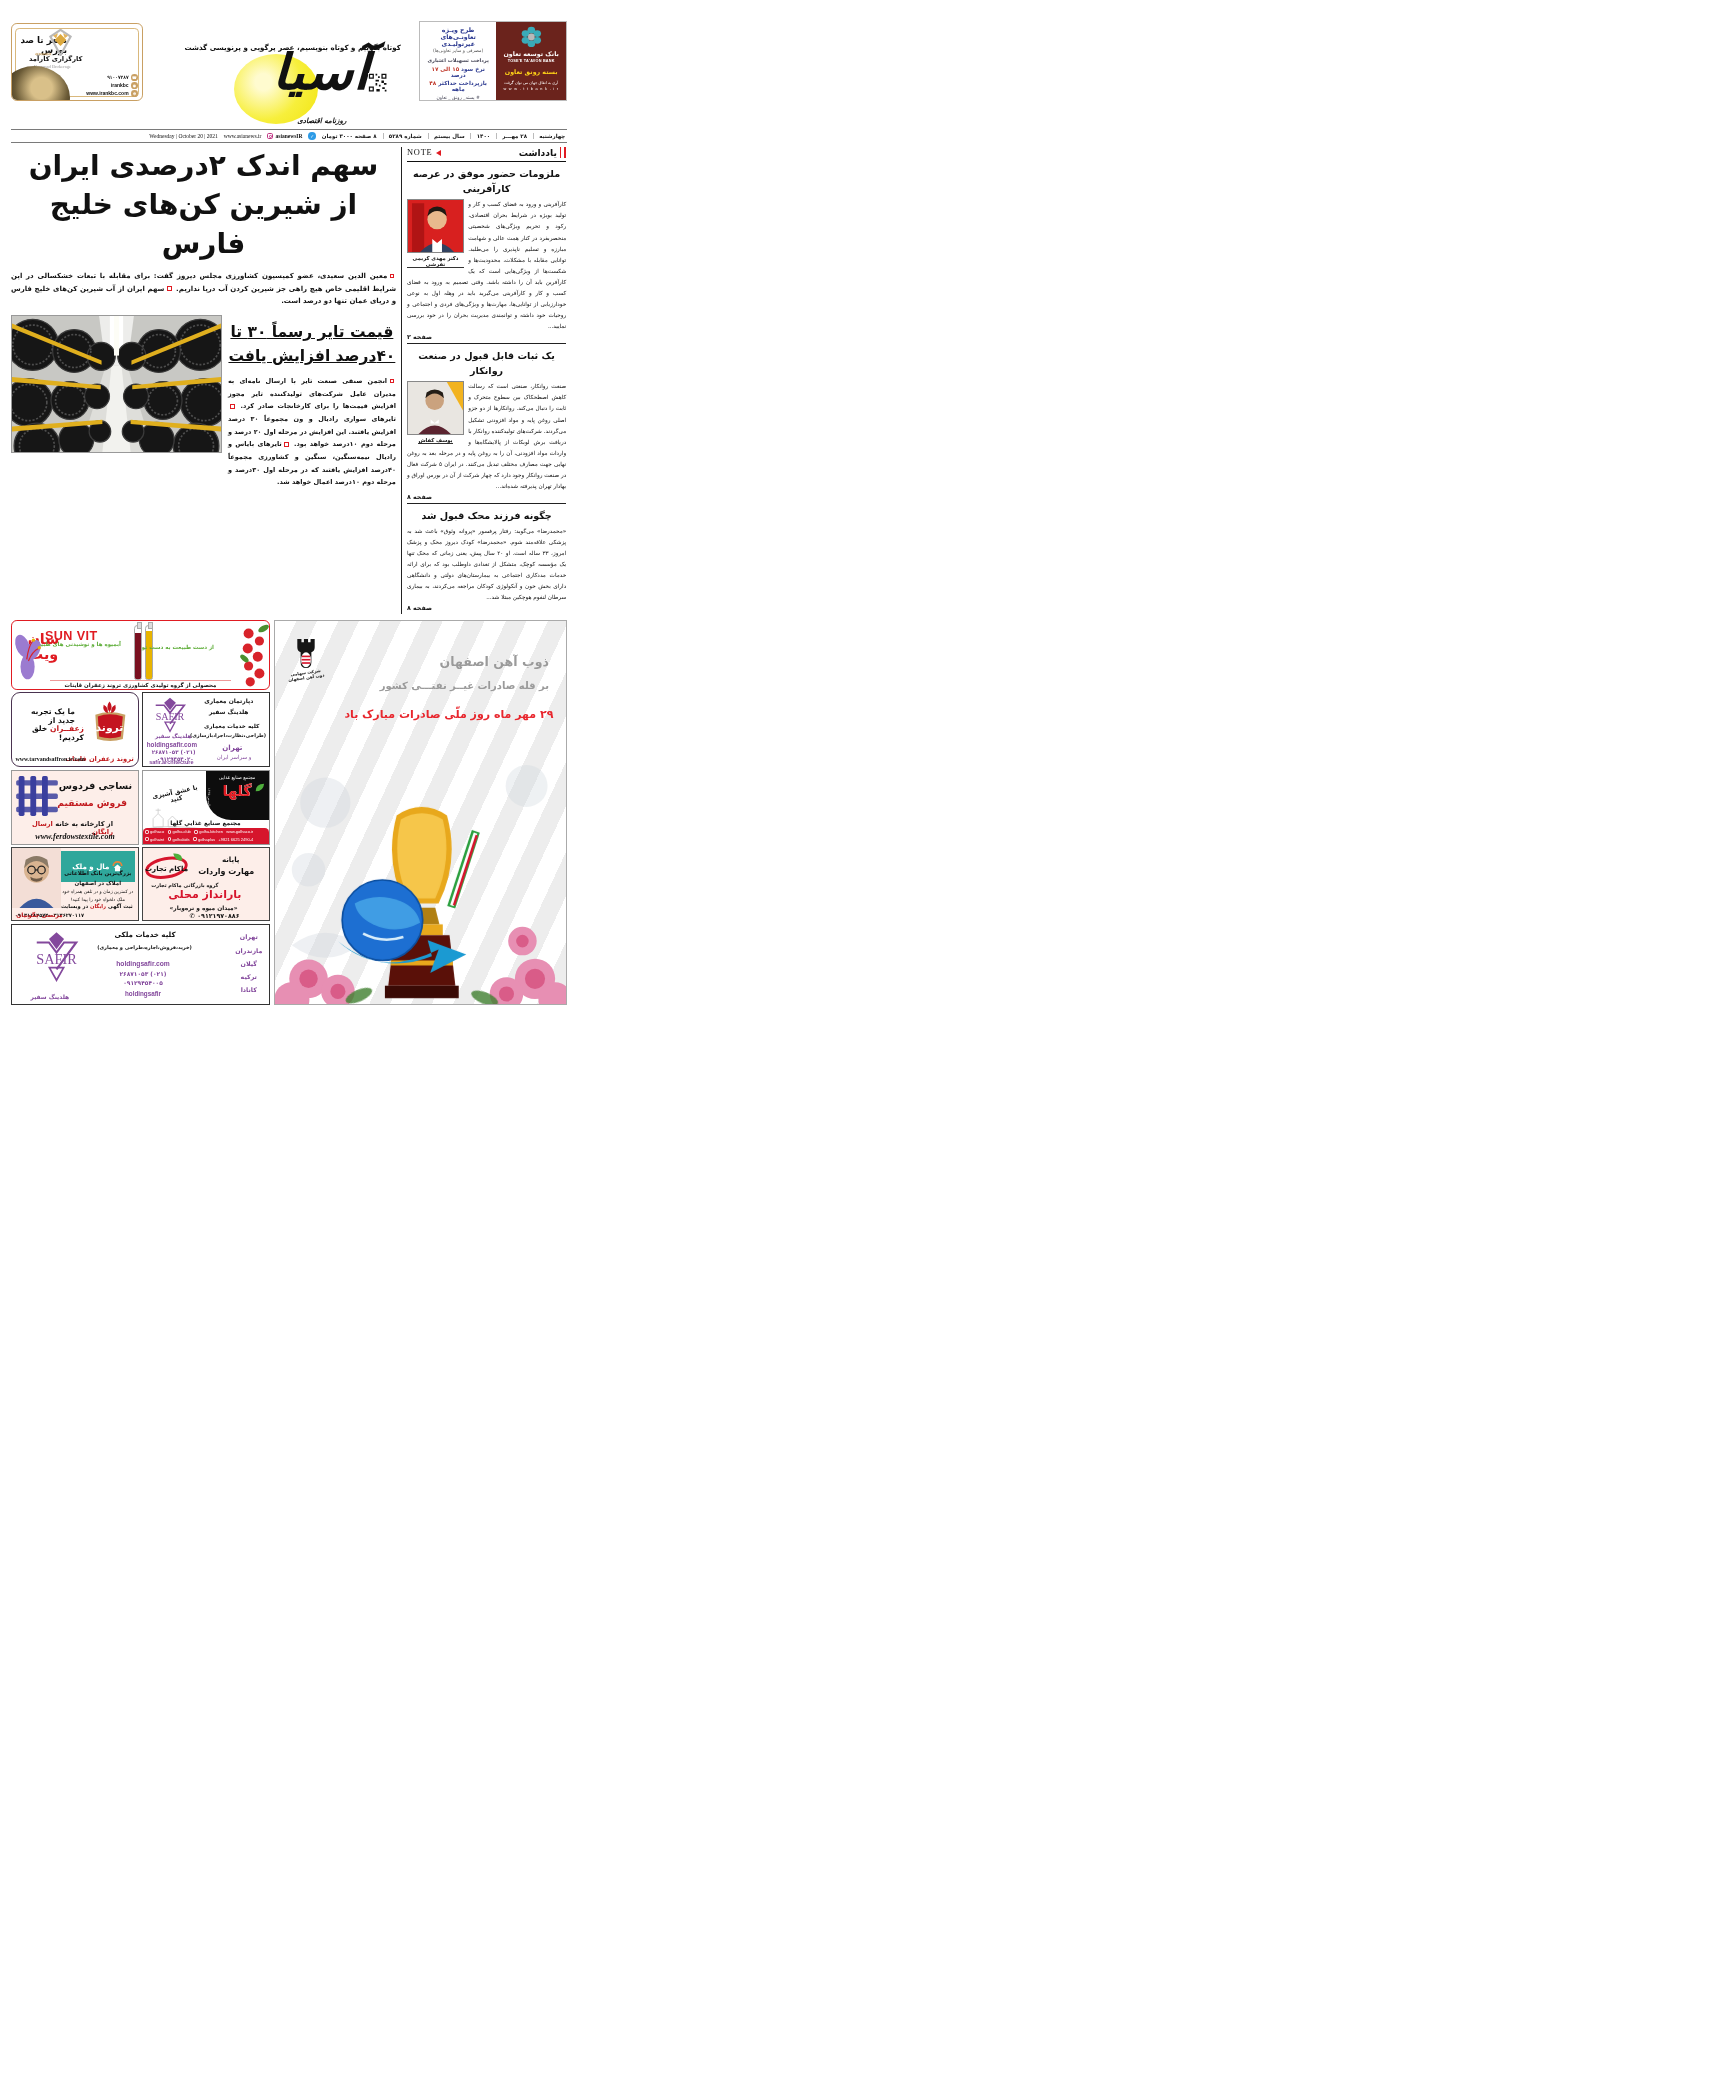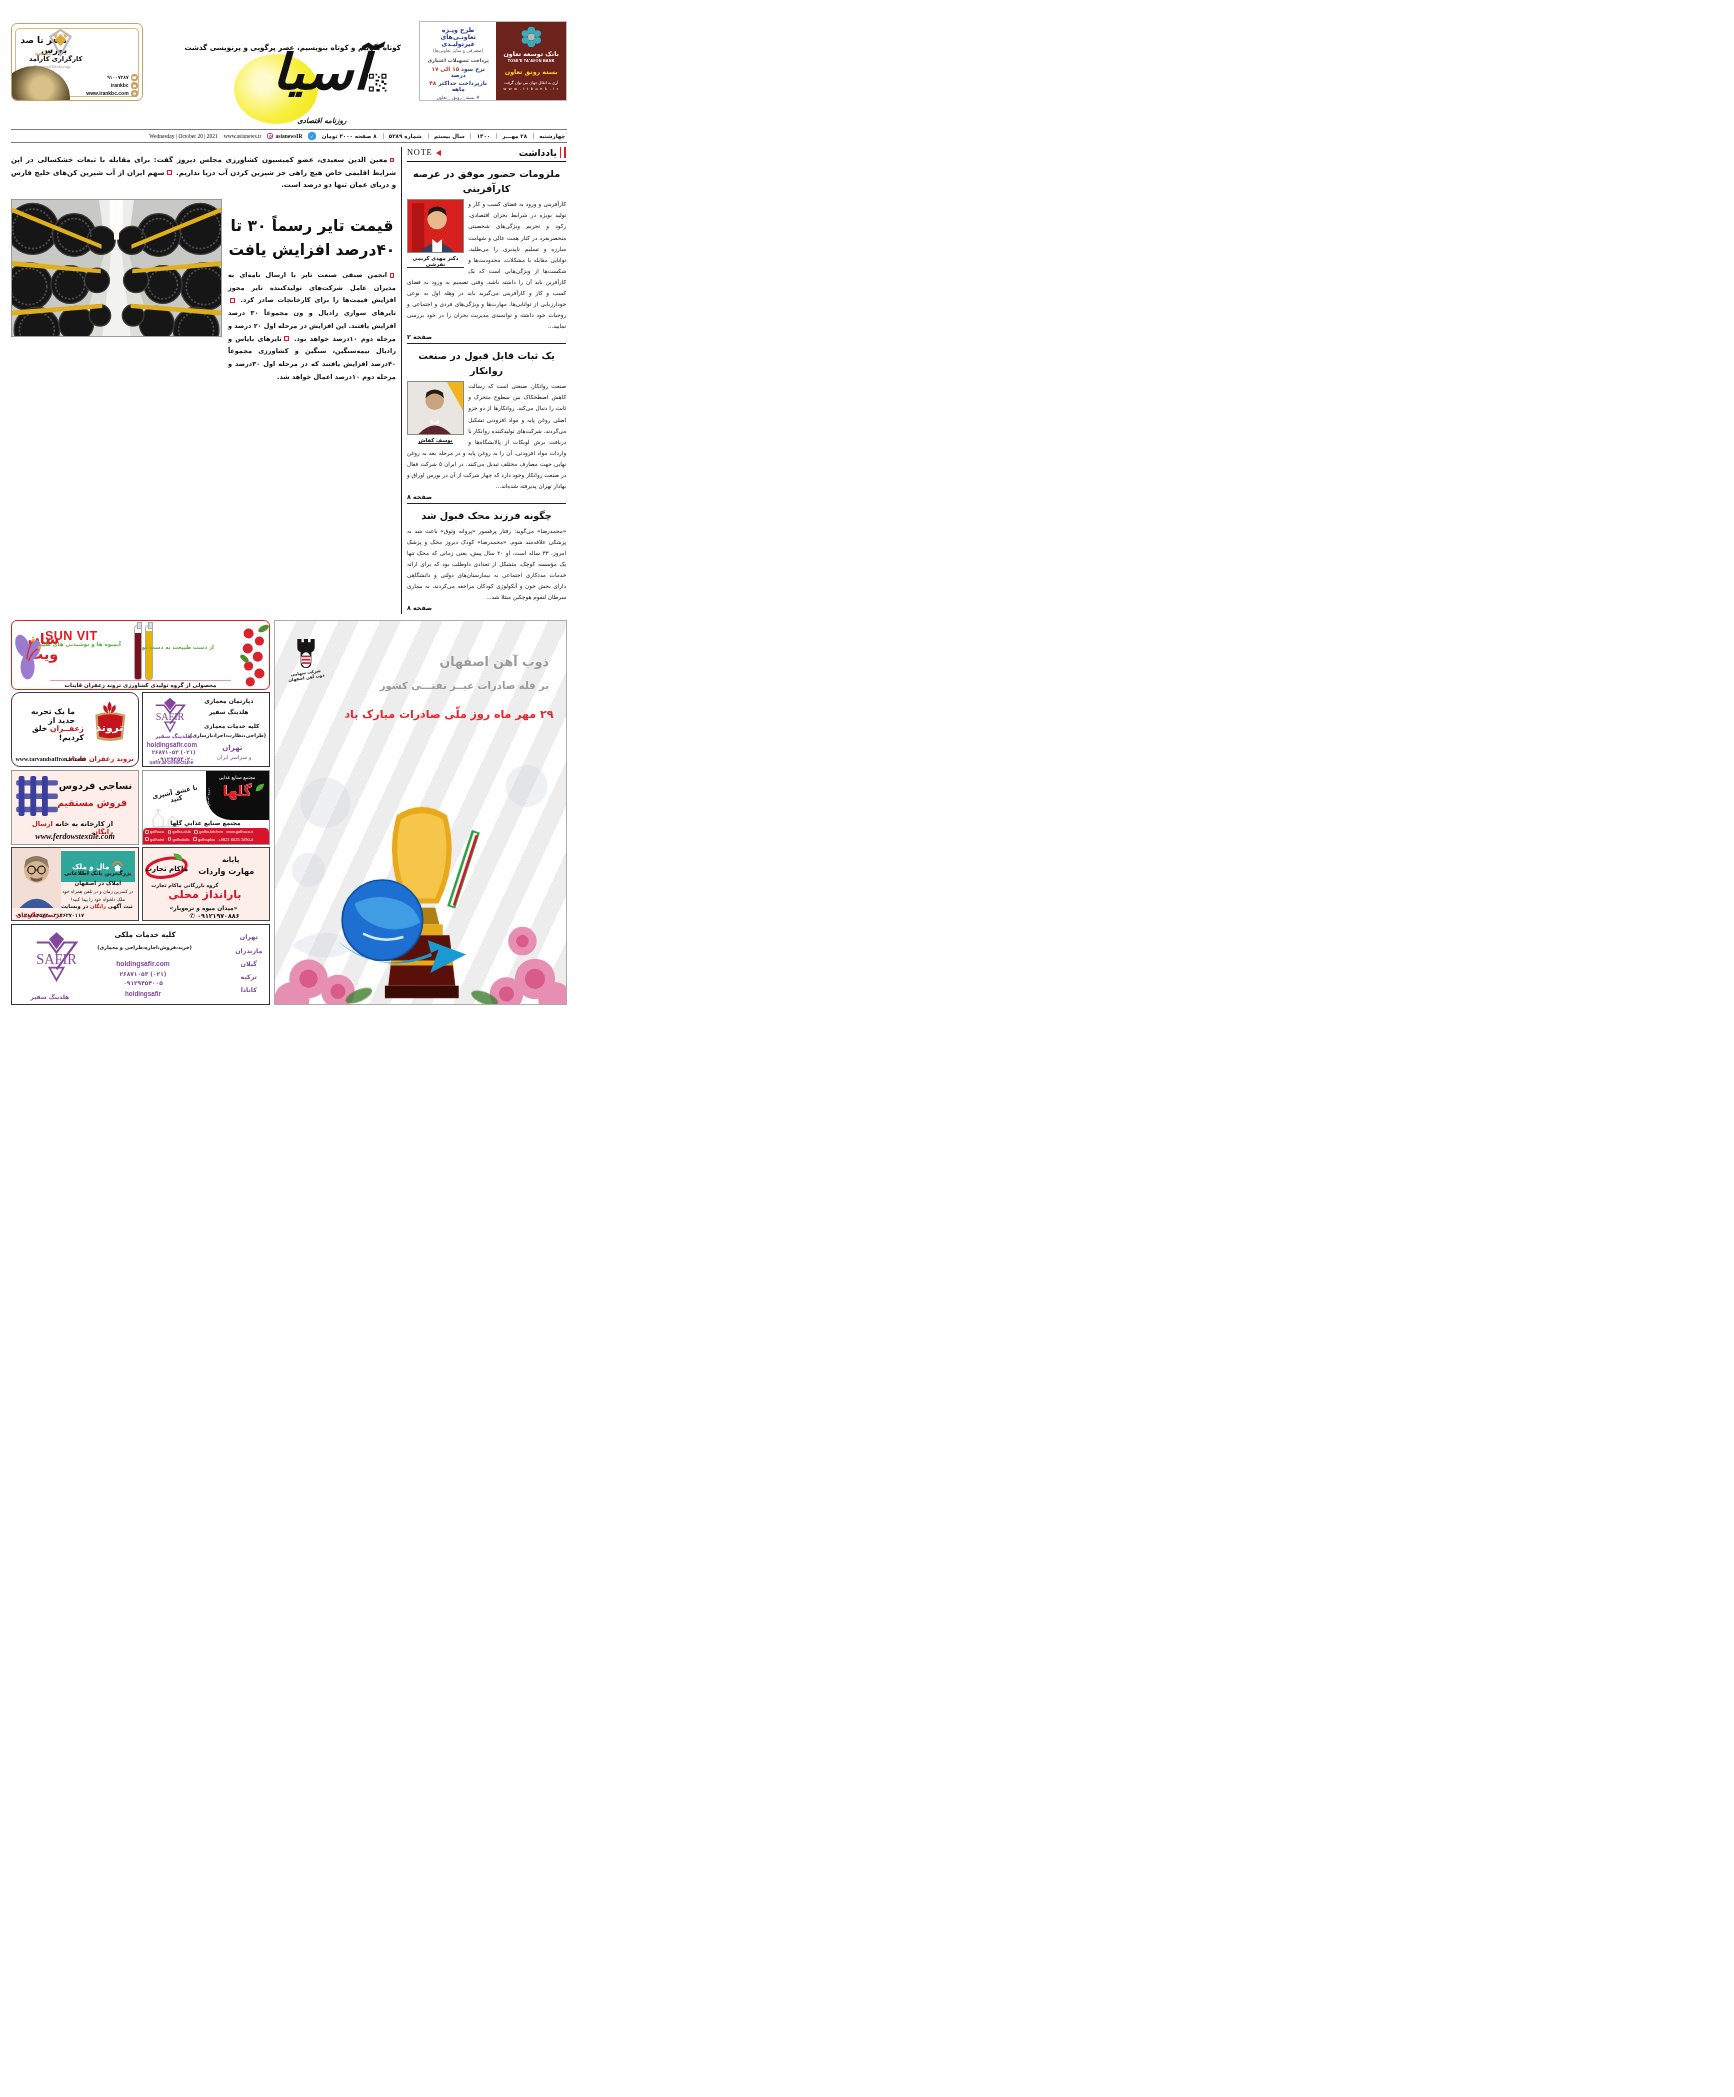--- a/index.html
+++ b/index.html
@@ -58,21 +58,21 @@
   .ig-ic{width:6.3px; height:6.3px; border:0.8px solid #c13584; border-radius:1.7px; position:relative; display:inline-block; vertical-align:-0.8px;}
   .ig-ic::after{content:""; position:absolute; inset:0.8px; border:0.8px solid #c13584; border-radius:50%;}
   
   .mainrow{display:flex; gap:5px; margin-top:4.2px;}
   .main-left{width:385px; flex:none;}
   .headline{font-size:28px; font-weight:bold; text-align:center; line-height:1.38; letter-spacing:-0.4px;}
   .deck{margin-top:6.7px; font-size:7px; font-weight:bold; line-height:1.8;}
   .sqr{display:inline-block; width:4.6px; height:4.6px; border:1.3px solid var(--red); margin:0 1.7px -0.4px 2.5px;}
   .lead-row{display:flex; gap:5.9px; margin-top:7.6px;}
   .tire-art{width:168px;}
-  .tire-head{font-size:15.5px; font-weight:bold; text-align:center; line-height:1.55; margin-top:15px;}
+  .tire-head{font-size:15.5px; font-weight:bold; text-align:center; line-height:1.55; margin-top:5px;text-decoration:underline;}
   .tire-body{margin-top:6.7px; font-size:6.5px; font-weight:bold; line-height:1.95;}
   .tirephoto{width:211px; height:138px; flex:none; border:0.4px solid #999;}
   
   .note-col{flex:1; border-left:0.8px solid #222; padding-left:5px; padding-right:0.8px;}
   .note-head{display:flex; align-items:center; border-bottom:1.3px solid #111; padding-bottom:2.5px;}
   .redbars{width:5.9px; height:11px; border-right:2.1px solid var(--red); border-left:1.7px solid var(--red); margin-left:3.4px;}
   .note-fa{font-size:9.2px; font-weight:bold;}
   .note-en{margin-right:auto; display:flex; align-items:center; gap:3.4px; font-family:"Liberation Serif",serif; font-size:8.4px; letter-spacing:0.8px;}
   .tri{width:0; height:0; border-top:3.8px solid transparent; border-bottom:3.8px solid transparent; border-right:5.9px solid var(--red);}
   .article{padding:4.2px 0 2.5px; border-bottom:0.8px solid #222;}
@@ -280,20 +280,24 @@
       <span class="ig-ic"></span>
       <span style="font-family:'Liberation Serif',serif">asianewsIR</span>
     </span>
     <span class="en">www.asianews.ir</span>
     <span class="en">Wednesday | October 20 | 2021</span>
   </div>
 
   <div class="mainrow">
 
     <div class="main-left">
+      <h1 class="headline fa">
+        <span>سهم اندک ۲درصدی ایران</span><br>
+        <span>از شیرین کن‌های خلیج فارس</span>
+      </h1>
       <p class="deck fa jt">
         <span class="sqr"></span><span>معین الدین سعیدی، عضو کمیسیون کشاورزی مجلس دیروز گفت: برای مقابله با تبعات خشکسالی در این شرایط اقلیمی خاص هیچ راهی جز شیرین کردن آب دریا نداریم.</span>
         <span class="sqr"></span><span>سهم ایران از آب شیرین کن‌های خلیج فارس و دریای عمان تنها دو درصد است.</span>
       </p>
 
       <div class="lead-row">
 
         <svg class="tirephoto" viewBox="0 0 504 330" preserveAspectRatio="none">
           <rect width="504" height="330" fill="#c8c8c4"></rect>
           <polygon points="210,0 294,0 278,120 226,120" fill="#ededeb"></polygon>

